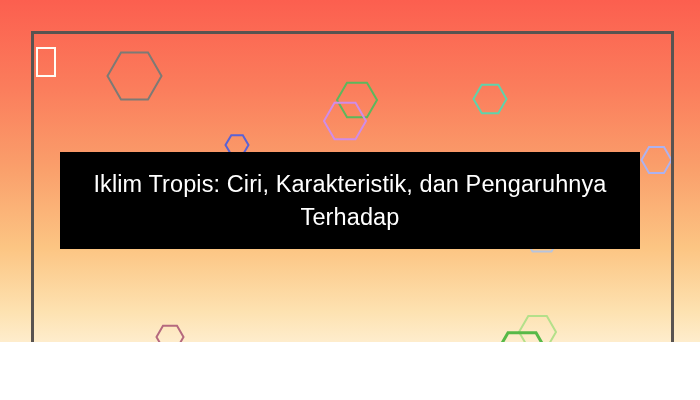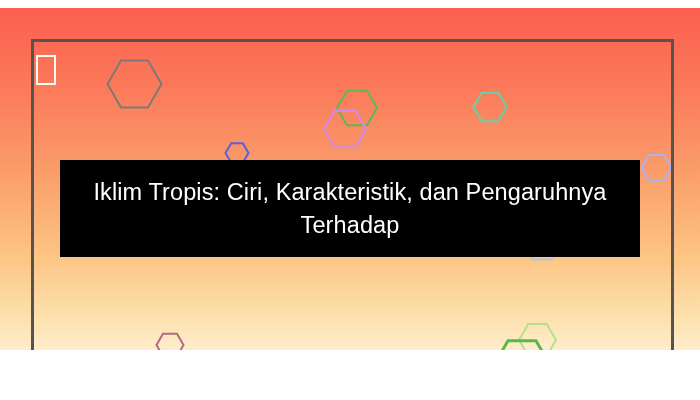--- a/index.html
+++ b/index.html
@@ -12,21 +12,20 @@
     overflow: hidden;
     font-family: "Liberation Sans", sans-serif;
     background: #ffffff;
   }
 
   #banner {
     position: relative;
     width: 700px;
     height: 342px;
     overflow: hidden;
-    margin-top: 8px;
   }
 
   
   #backdrop {
     position: absolute;
     left: 0;
     top: 0;
     width: 700px;
     height: 400px;
     background: linear-gradient(180deg, #fc5f4f 0%, #fb7d5c 22%, #fa9f6b 42%, #fcc583 62%, #fde2b1 78%, #fff3dd 90%, #fffdf8 100%);

